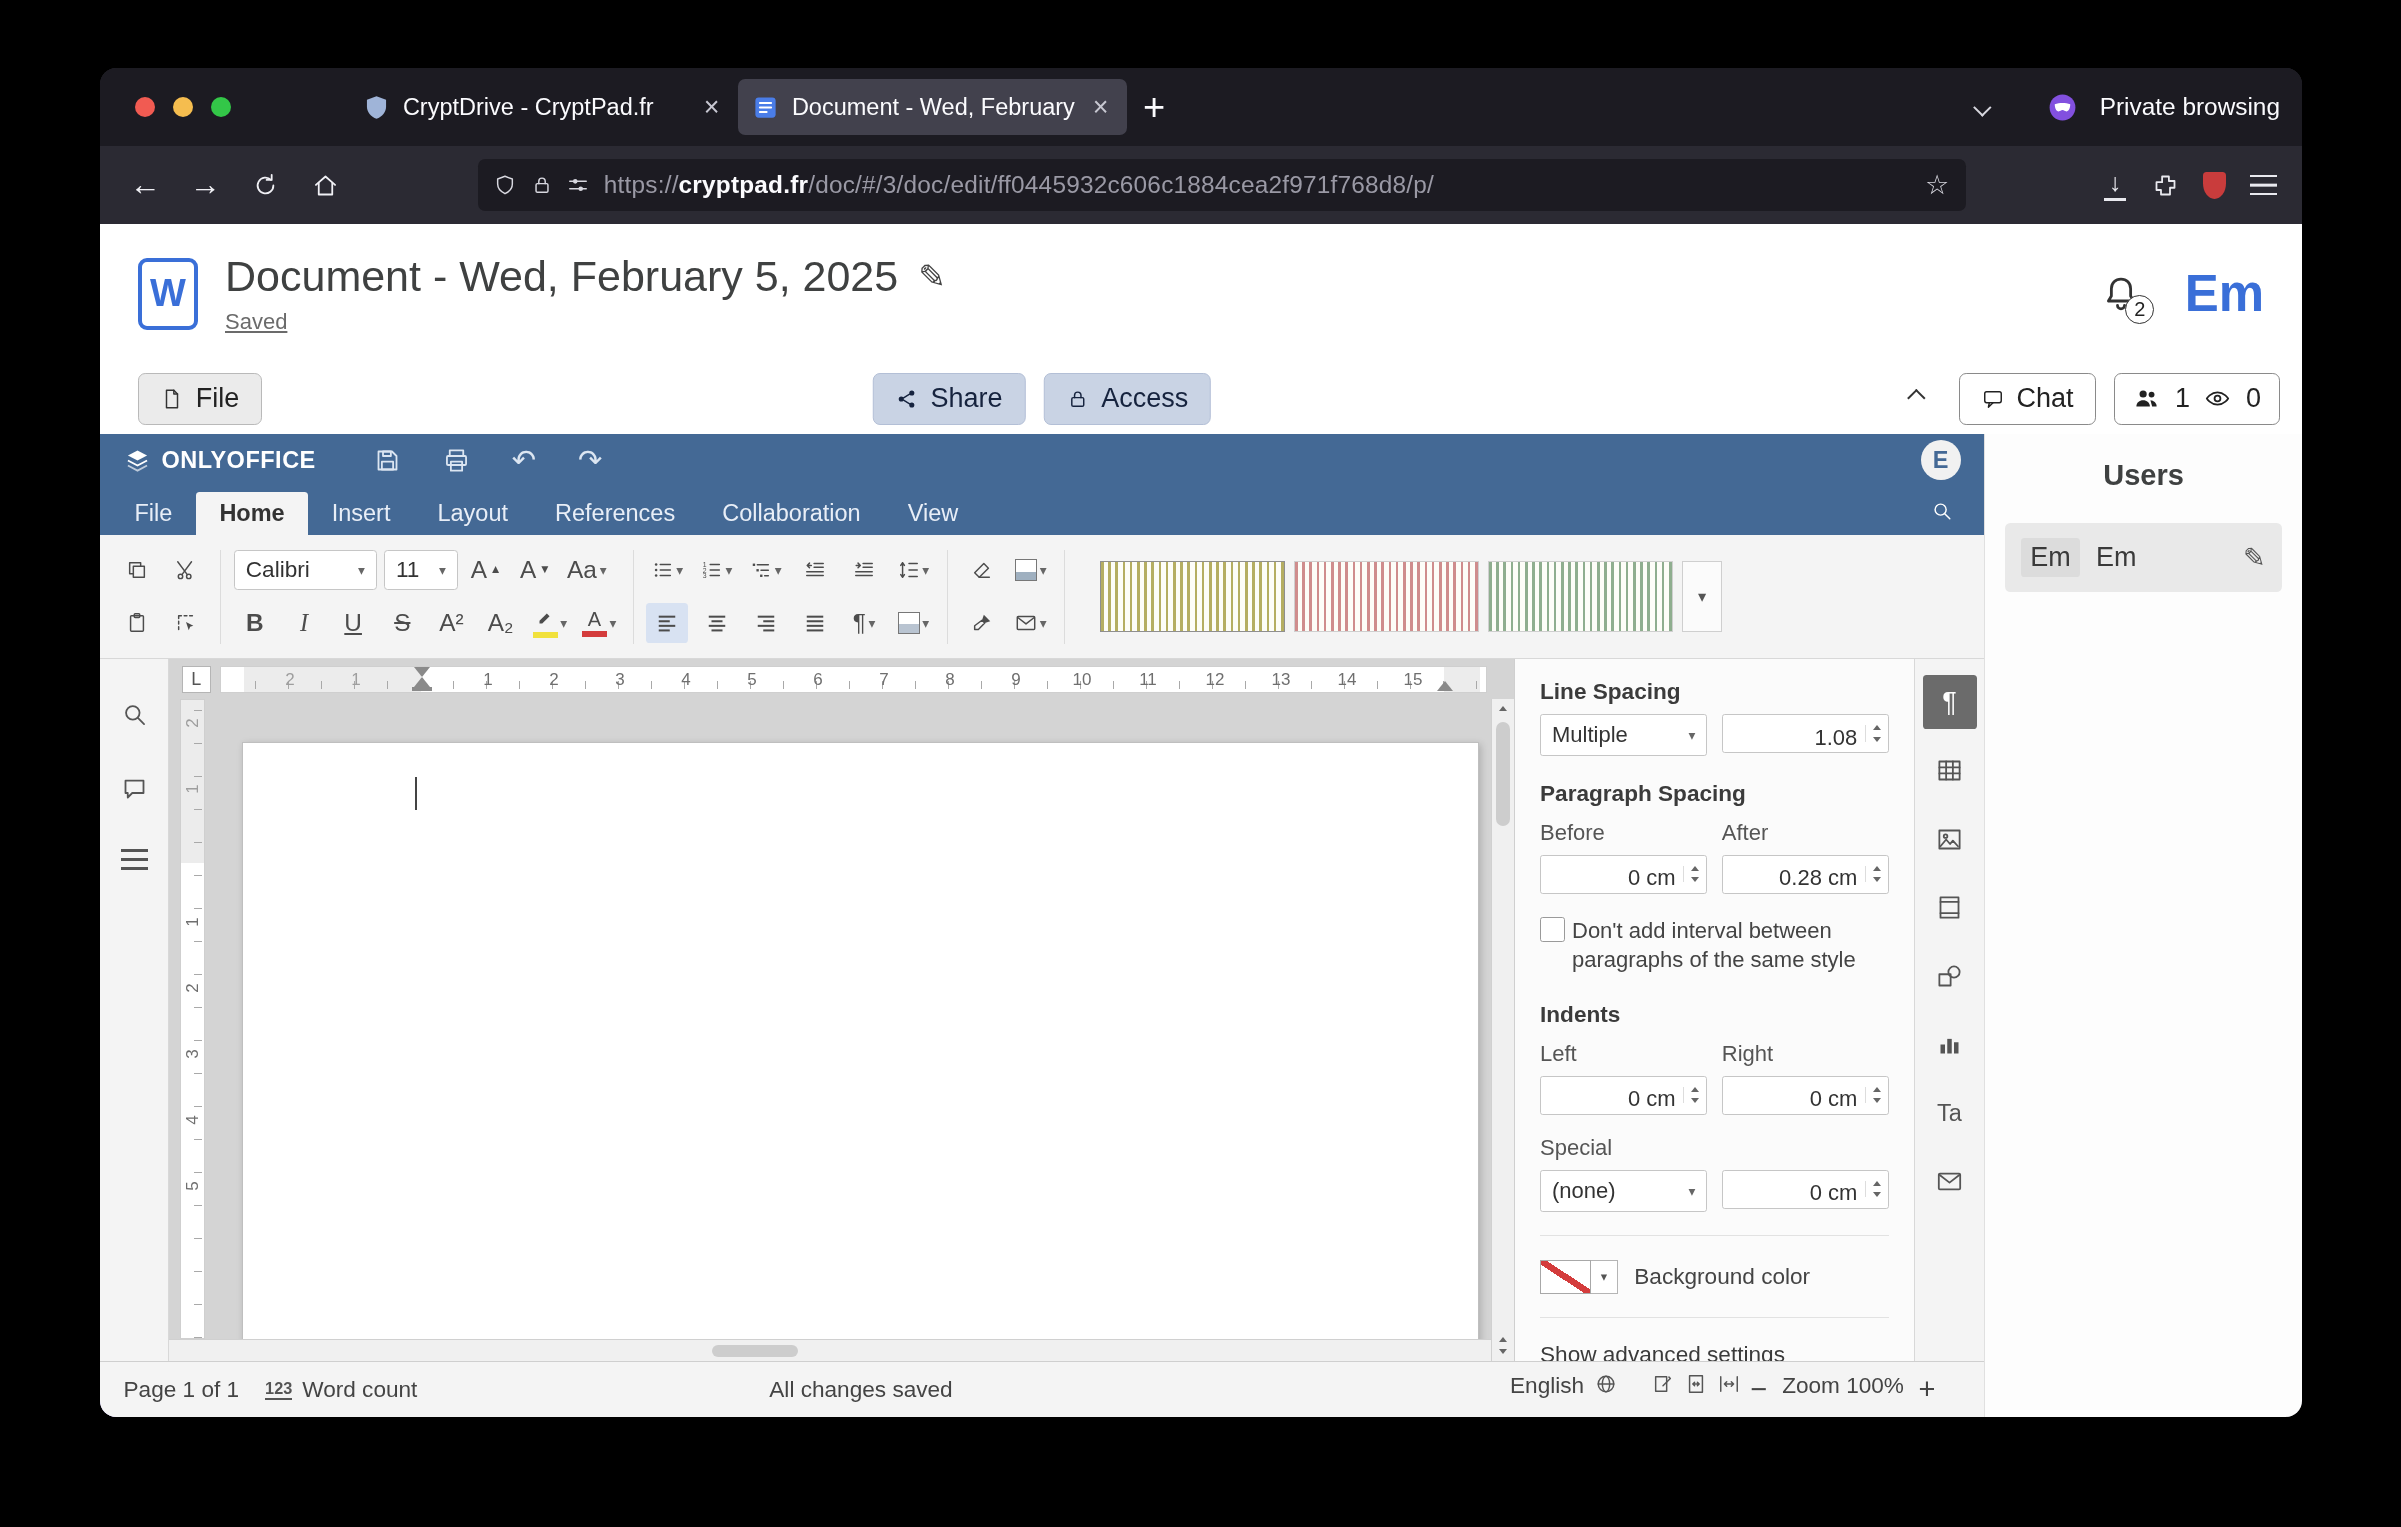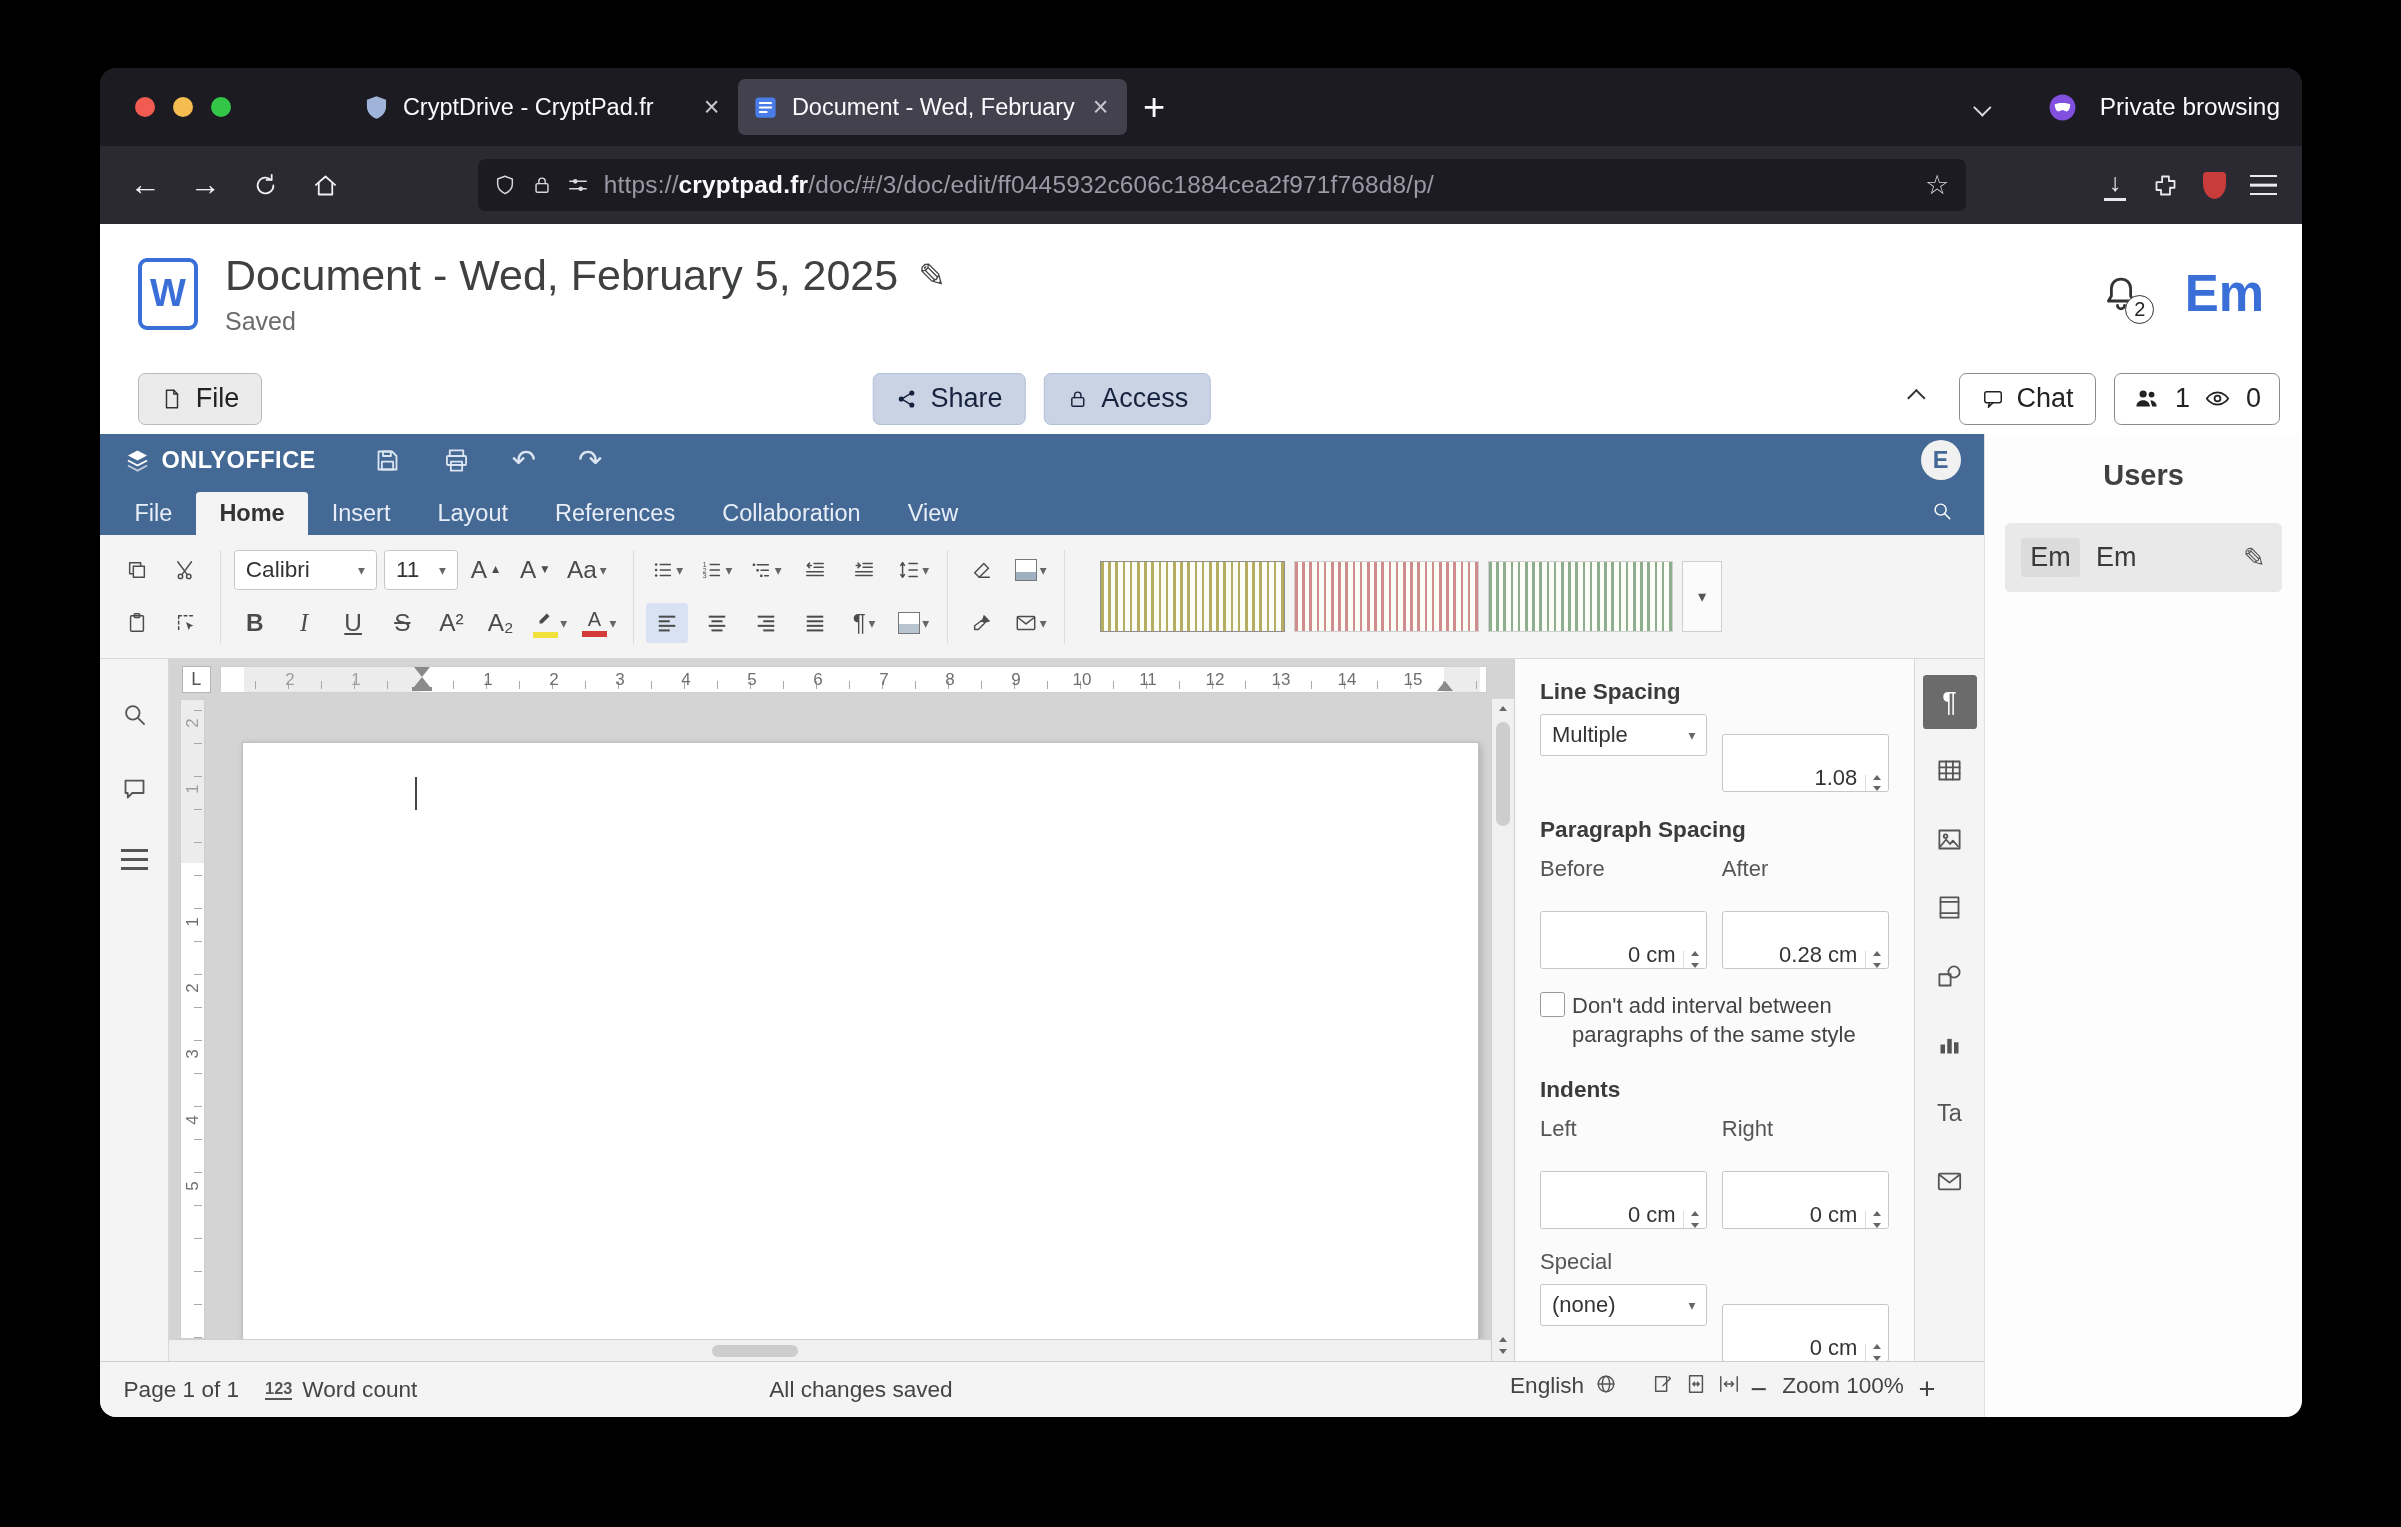--- a/index.html
+++ b/index.html
@@ -43,21 +43,21 @@
   .ham::after{content:"";position:absolute;left:0;right:0;top:50%;height:2.7px;background:#e9e9ef;transform:translateY(-50%);}
   .ublock{width:23.5px;height:27px;background:#c93c3c;border-radius:3.6px 3.6px 50% 50%/3.6px 3.6px 60% 60%;}
 
   
   .cp-header{height:139px;background:#fff;display:flex;align-items:center;padding:0 38px;gap:27px;flex:none;}
   .docicon{width:60px;height:72px;border:4.5px solid #3a6fd8;border-radius:9px;display:flex;align-items:center;justify-content:center;font-size:38px;font-weight:bold;color:#3a6fd8;background:#fff;}
   .cp-titles{display:flex;flex-direction:column;gap:7.2px;}
   .cp-title-row{display:flex;align-items:center;gap:20px;}
   .cp-title{font-size:43px;color:#3f4141;}
   .pencil{font-size:33px;color:#444;}
-  .cp-saved{font-size:25px;color:#6b6b6b;}
+  .cp-saved{font-size:22px;color:#6b6b6b;text-decoration:underline;}
   .cp-right{margin-left:auto;display:flex;align-items:center;gap:43px;}
   .bellwrap{position:relative;color:#333;}
   .badge{position:absolute;right:-12.7px;bottom:-9px;width:29px;height:29px;border:1.8px solid #333;border-radius:50%;background:#fff;font-size:20px;display:flex;align-items:center;justify-content:center;color:#222;}
   .em-avatar{font-size:51px;font-weight:bold;color:#3a6fd8;}
 
   
   .cp-toolbar{height:71px;background:#fff;position:relative;display:flex;align-items:center;padding:0 38px;flex:none;}
   .btn{display:flex;align-items:center;gap:12.7px;height:52px;padding:0 22px;border-radius:7.2px;font-size:27px;}
   .file-btn{background:#ebebeb;border:0.9px solid #b9b9b9;color:#222;}
   .center-btns{position:absolute;left:942px;transform:translateX(-50%);display:flex;gap:18px;}
@@ -146,21 +146,21 @@
   .hthumb{position:absolute;left:543px;top:4.5px;width:86px;height:12.7px;background:#cdcdcd;border-radius:6.3px;}
 
   
   .side-panel{width:401px;background:#fbfbfb;border-left:0.9px solid #cfcfcf;border-right:0.9px solid #d8d8d8;padding:20px 25px;font-size:22.6px;color:#444;overflow:hidden;flex:none;}
   .ptitle{font-weight:bold;font-size:22.6px;color:#3b3b3b;}
   .prow{display:flex;gap:14.5px;margin-top:9px;}
   .pcol{width:168px;}
   .plabel{font-size:22px;color:#555;margin-top:16.3px;}
   .select{height:42px;border:0.9px solid #c6c6c6;border-radius:2.7px;background:#fff;display:flex;align-items:center;padding:0 11px;font-size:22px;color:#333;justify-content:flex-end;}
   .select .dd{margin-left:auto;font-size:13.6px;}
-  .spin{height:58px;border:0.9px solid #c6c6c6;border-radius:2.7px;background:#fff;display:flex;align-items:flex-end;margin-top:20px;}
+  .spin{height:39px;border:0.9px solid #c6c6c6;border-radius:2.7px;background:#fff;display:flex;align-items:center;}
   .spin .val{flex:1;text-align:right;padding:8.1px 7.2px 0 0;font-size:22px;color:#333;}
   .spin .arrows{width:23.5px;border-left:0.9px solid #ddd;display:flex;flex-direction:column;align-items:center;justify-content:center;gap:6.3px;}
   .chkrow{display:flex;gap:7px;margin-top:22px;}
   .chk{width:25px;height:25px;border:1.8px solid #9a9a9a;border-radius:2.7px;background:#fff;flex:none;margin-top:1.8px;}
   .chklabel{font-size:22px;color:#444;line-height:1.35;width:308px;}
   .pdivider{height:0.9px;background:#e2e2e2;margin:23.5px 0;}
   .bgrow{display:flex;align-items:center;gap:0;}
   .swatch{width:51px;height:34px;border:0.9px solid #a8a8a8;background:linear-gradient(to top right,#fff 44%,#d43c3c 44% 56%,#fff 56%);}
   .swdd{width:27px;height:34px;border:0.9px solid #b5b5b5;border-left:none;display:flex;align-items:center;justify-content:center;font-size:12.7px;color:#555;background:#fff;}
   .bglabel{margin-left:16.3px;}

